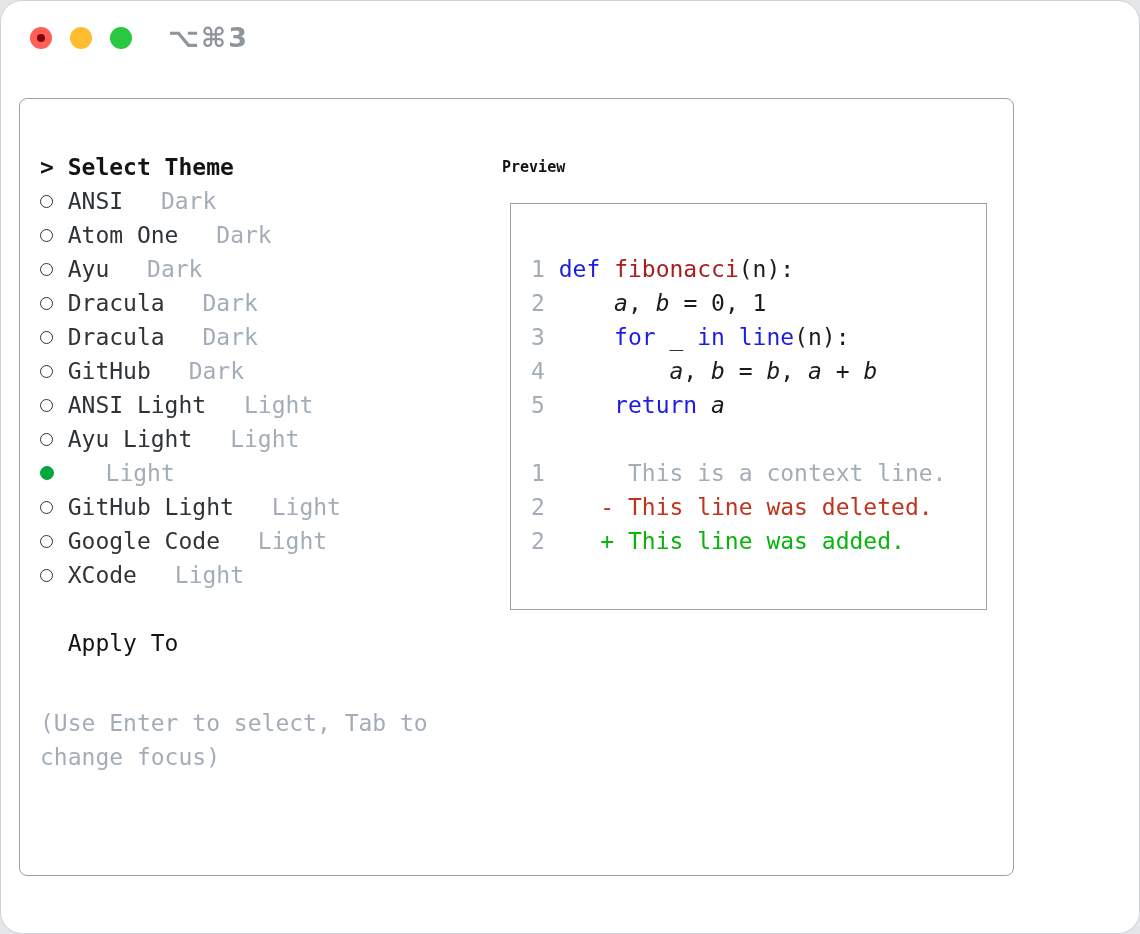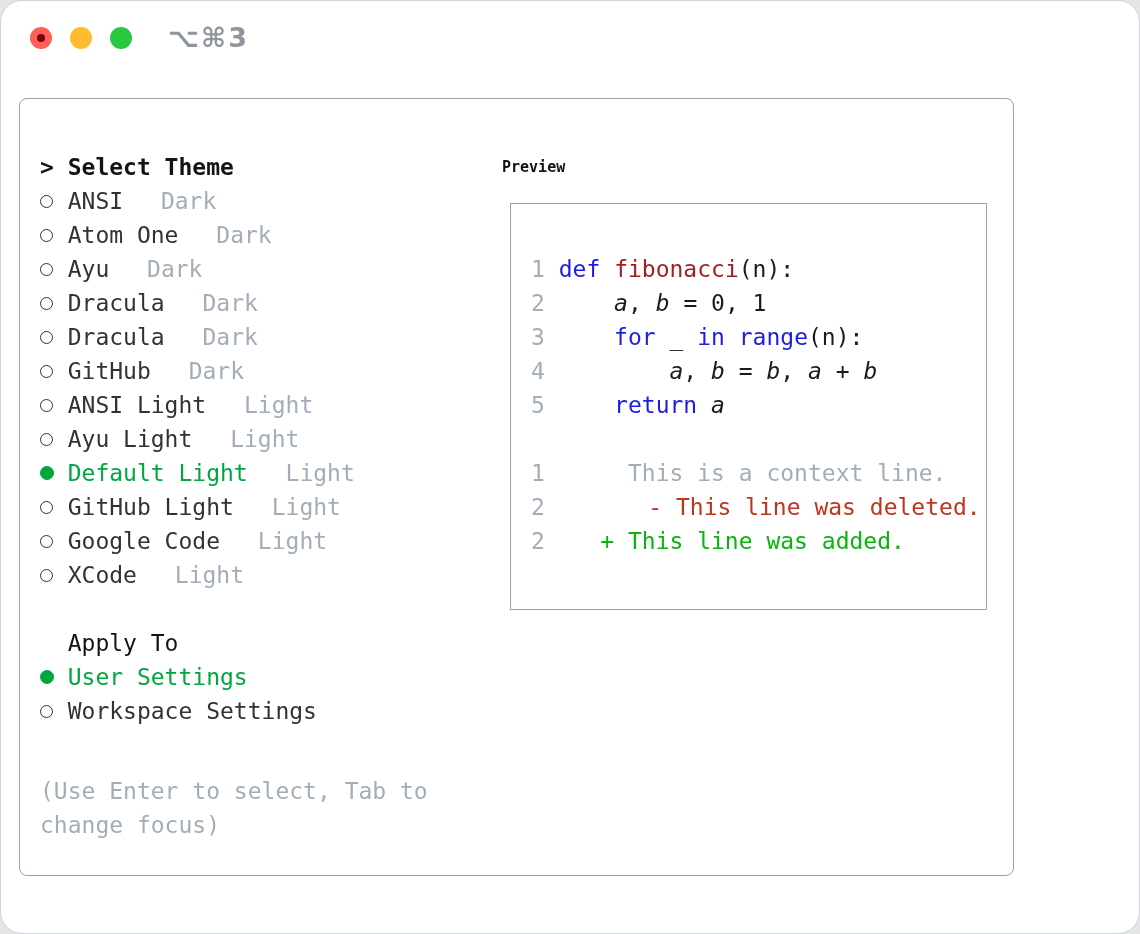--- a/index.html
+++ b/index.html
@@ -67,21 +67,21 @@
   .code-lines{padding:48px 0 0 20px;}
   .code-row{height:34px;display:flex;align-items:center;white-space:pre;
             font-size:23px;line-height:34px;}
   .spacer{height:34px;}
   .ln{color:var(--muted,#a3adb8);}
   .tk-pl{color:var(--code,#1a1b1d);}
   .tk-var{color:var(--code,#1a1b1d);font-style:italic;}
   .tk-kw{color:var(--keyword,#1c1ce6);}
   .tk-fn{color:var(--function,#a81d1d);}
   .tk-ctx{color:var(--muted,#a3adb8);text-align:right;}
-  .tk-del{color:var(--deleted,#c0331d);margin-left:48px;}
+  .tk-del{color:var(--deleted,#c0331d);}
   .tk-add{color:var(--added,#07b50c);text-align:center;}
 </style>
 </head>
 <body>
 
 <div class="screen">
   <div class="window">
 
     <div class="titlebar">
       <span class="tl tl-red">
@@ -100,44 +100,40 @@
         </div>
         <div id="theme-list">
             <div class="row option"><span class="marker"><span class="circle"></span></span><span class="opt-name">ANSI</span><span class="opt-tag"> Dark</span></div>
             <div class="row option"><span class="marker"><span class="circle"></span></span><span class="opt-name">Atom One</span><span class="opt-tag"> Dark</span></div>
             <div class="row option"><span class="marker"><span class="circle"></span></span><span class="opt-name">Ayu</span><span class="opt-tag"> Dark</span></div>
             <div class="row option"><span class="marker"><span class="circle"></span></span><span class="opt-name">Dracula</span><span class="opt-tag"> Dark</span></div>
             <div class="row option"><span class="marker"><span class="circle"></span></span><span class="opt-name">Dracula</span><span class="opt-tag"> Dark</span></div>
             <div class="row option"><span class="marker"><span class="circle"></span></span><span class="opt-name">GitHub</span><span class="opt-tag"> Dark</span></div>
             <div class="row option"><span class="marker"><span class="circle"></span></span><span class="opt-name">ANSI Light</span><span class="opt-tag"> Light</span></div>
             <div class="row option"><span class="marker"><span class="circle"></span></span><span class="opt-name">Ayu Light</span><span class="opt-tag"> Light</span></div>
-            <div class="row option selected"><span class="marker"><span class="circle filled"></span></span><span class="opt-name">Default Light</span><span class="opt-tag"> Light</span></div>
+            <div class="row option selected"><span class="marker"><span class="circle filled"></span></span><span class="opt-tag"> Light</span></div>
             <div class="row option"><span class="marker"><span class="circle"></span></span><span class="opt-name">GitHub Light</span><span class="opt-tag"> Light</span></div>
             <div class="row option"><span class="marker"><span class="circle"></span></span><span class="opt-name">Google Code</span><span class="opt-tag"> Light</span></div>
             <div class="row option"><span class="marker"><span class="circle"></span></span><span class="opt-name">XCode</span><span class="opt-tag"> Light</span></div>
           </div>
         <div class="row apply-hdr">
           <span class="marker"></span><span class="hdr2">Apply To</span>
         </div>
-        <div id="apply-list">
-            <div class="row option selected"><span class="marker"><span class="circle filled"></span></span><span class="opt-name">User Settings</span></div>
-            <div class="row option"><span class="marker"><span class="circle"></span></span><span class="opt-name">Workspace Settings</span></div>
-          </div>
         <div class="hint">
           <div class="row">(Use Enter to select, Tab to</div>
           <div class="row">change focus)</div>
         </div>
       </div>
 
       <div class="preview-title">Preview</div>
       <div class="preview-box">
         <div class="code-lines" id="code-container">
             <div class="code-row"><span class="ln">1</span><span class="tk-pl"> </span><span class="tk-kw">def</span><span class="tk-pl"> </span><span class="tk-fn">fibonacci</span><span class="tk-pl">(n):</span></div>
             <div class="code-row"><span class="ln">2</span><span class="tk-pl">     </span><span class="tk-var">a</span><span class="tk-pl">, </span><span class="tk-var">b</span><span class="tk-pl"> = 0, 1</span></div>
-            <div class="code-row"><span class="ln">3</span><span class="tk-pl">     </span><span class="tk-kw">for</span><span class="tk-pl"> _ </span><span class="tk-kw">in</span><span class="tk-pl"> </span><span class="tk-kw">range</span><span class="tk-pl">(n):</span></div>
+            <div class="code-row"><span class="ln">3</span><span class="tk-pl">     </span><span class="tk-kw">for</span><span class="tk-pl"> _ </span><span class="tk-kw">in</span><span class="tk-pl"> </span><span class="tk-kw">line</span><span class="tk-pl">(n):</span></div>
             <div class="code-row"><span class="ln">4</span><span class="tk-pl">         </span><span class="tk-var">a</span><span class="tk-pl">, </span><span class="tk-var">b</span><span class="tk-pl"> = </span><span class="tk-var">b</span><span class="tk-pl">, </span><span class="tk-var">a</span><span class="tk-pl"> + </span><span class="tk-var">b</span></div>
             <div class="code-row"><span class="ln">5</span><span class="tk-pl">     </span><span class="tk-kw">return</span><span class="tk-pl"> </span><span class="tk-var">a</span></div>
             <div class="spacer"></div>
             <div class="code-row"><span class="ln">1</span><span class="tk-ctx">      This is a context line.</span></div>
             <div class="code-row"><span class="ln">2</span><span class="tk-pl">    </span><span class="tk-del">- This line was deleted.</span></div>
             <div class="code-row"><span class="ln">2</span><span class="tk-pl">    </span><span class="tk-add">+ This line was added.</span></div>
           </div>
       </div>
 
     </div>

